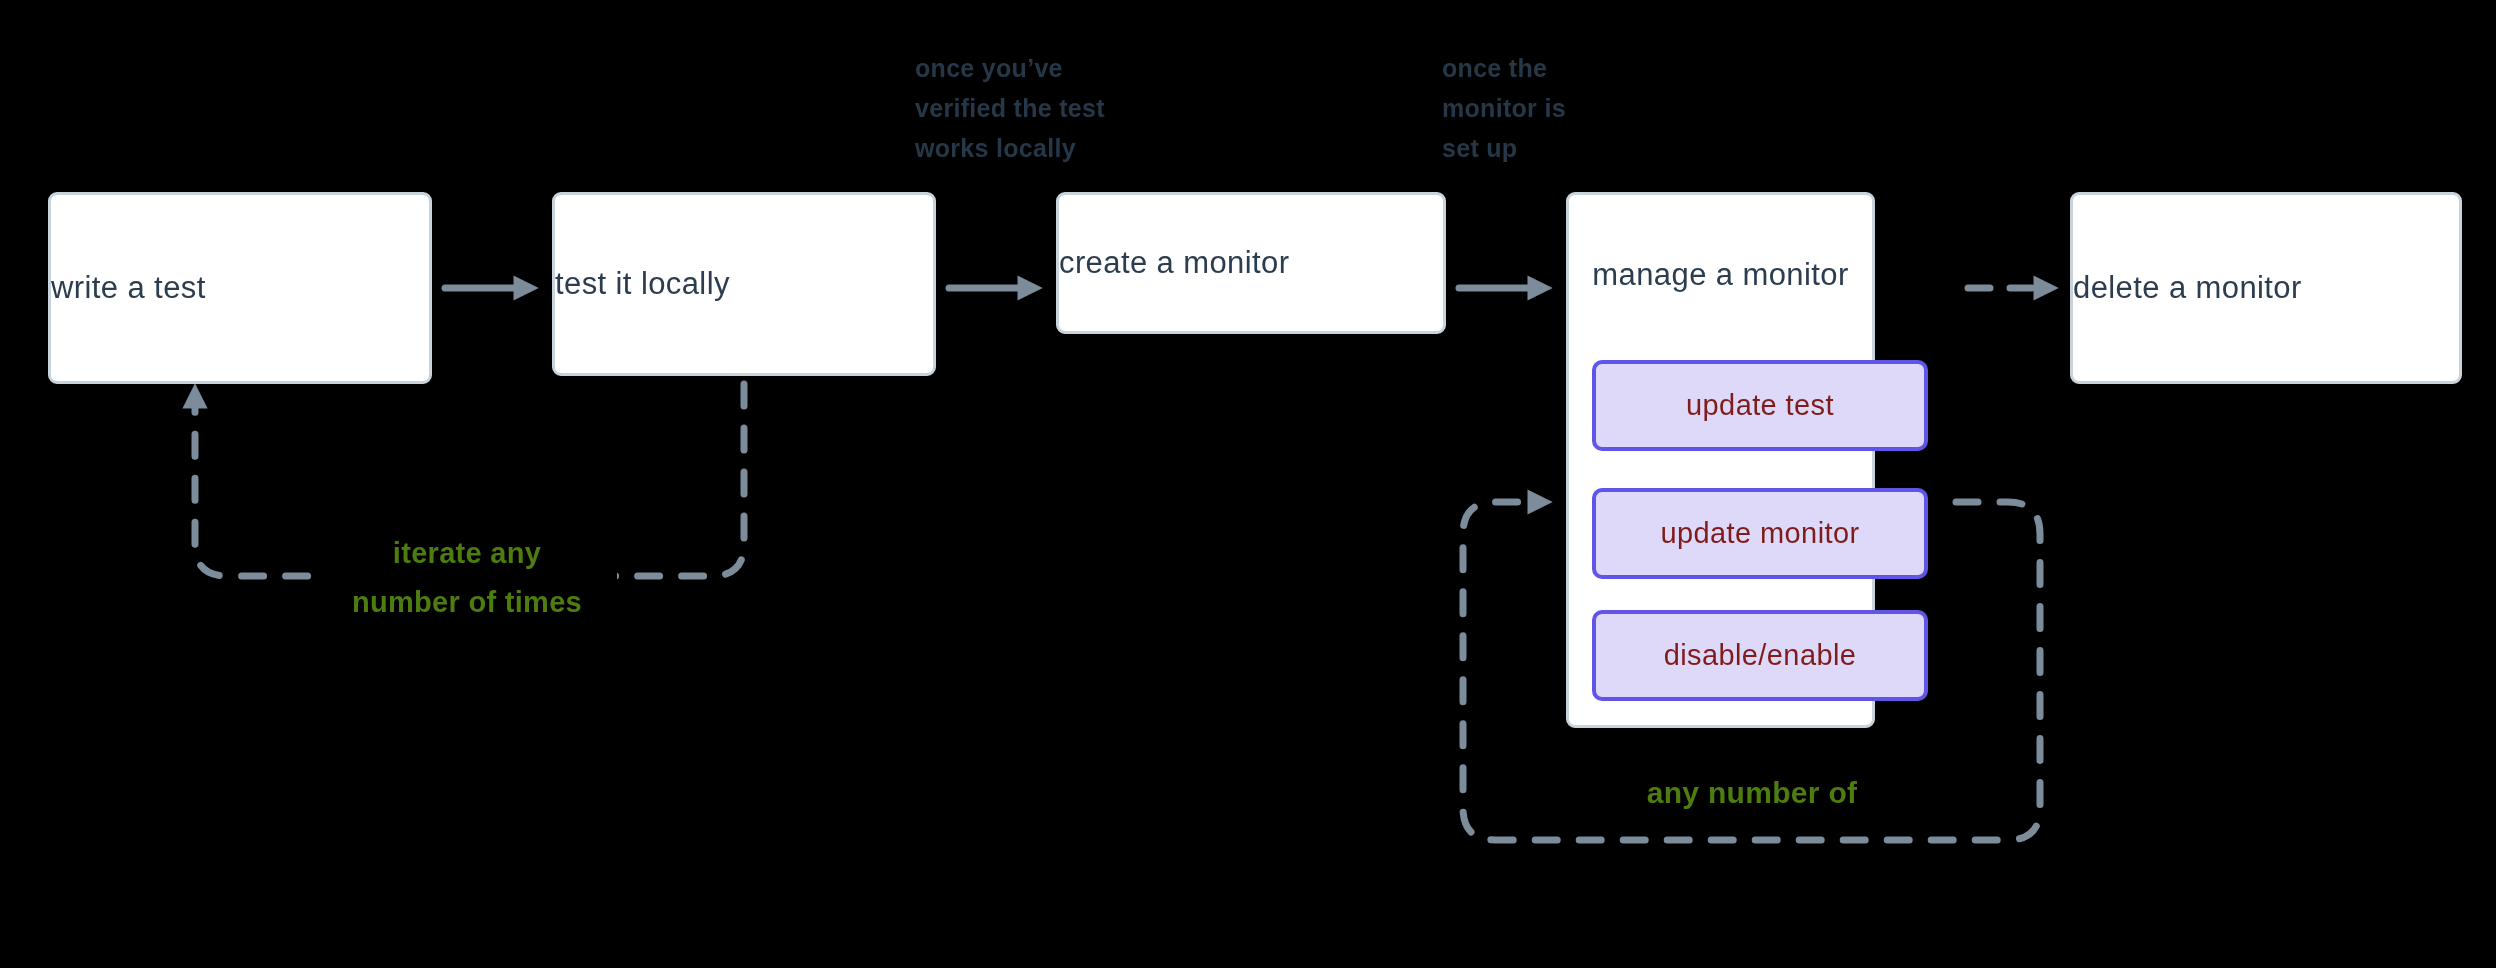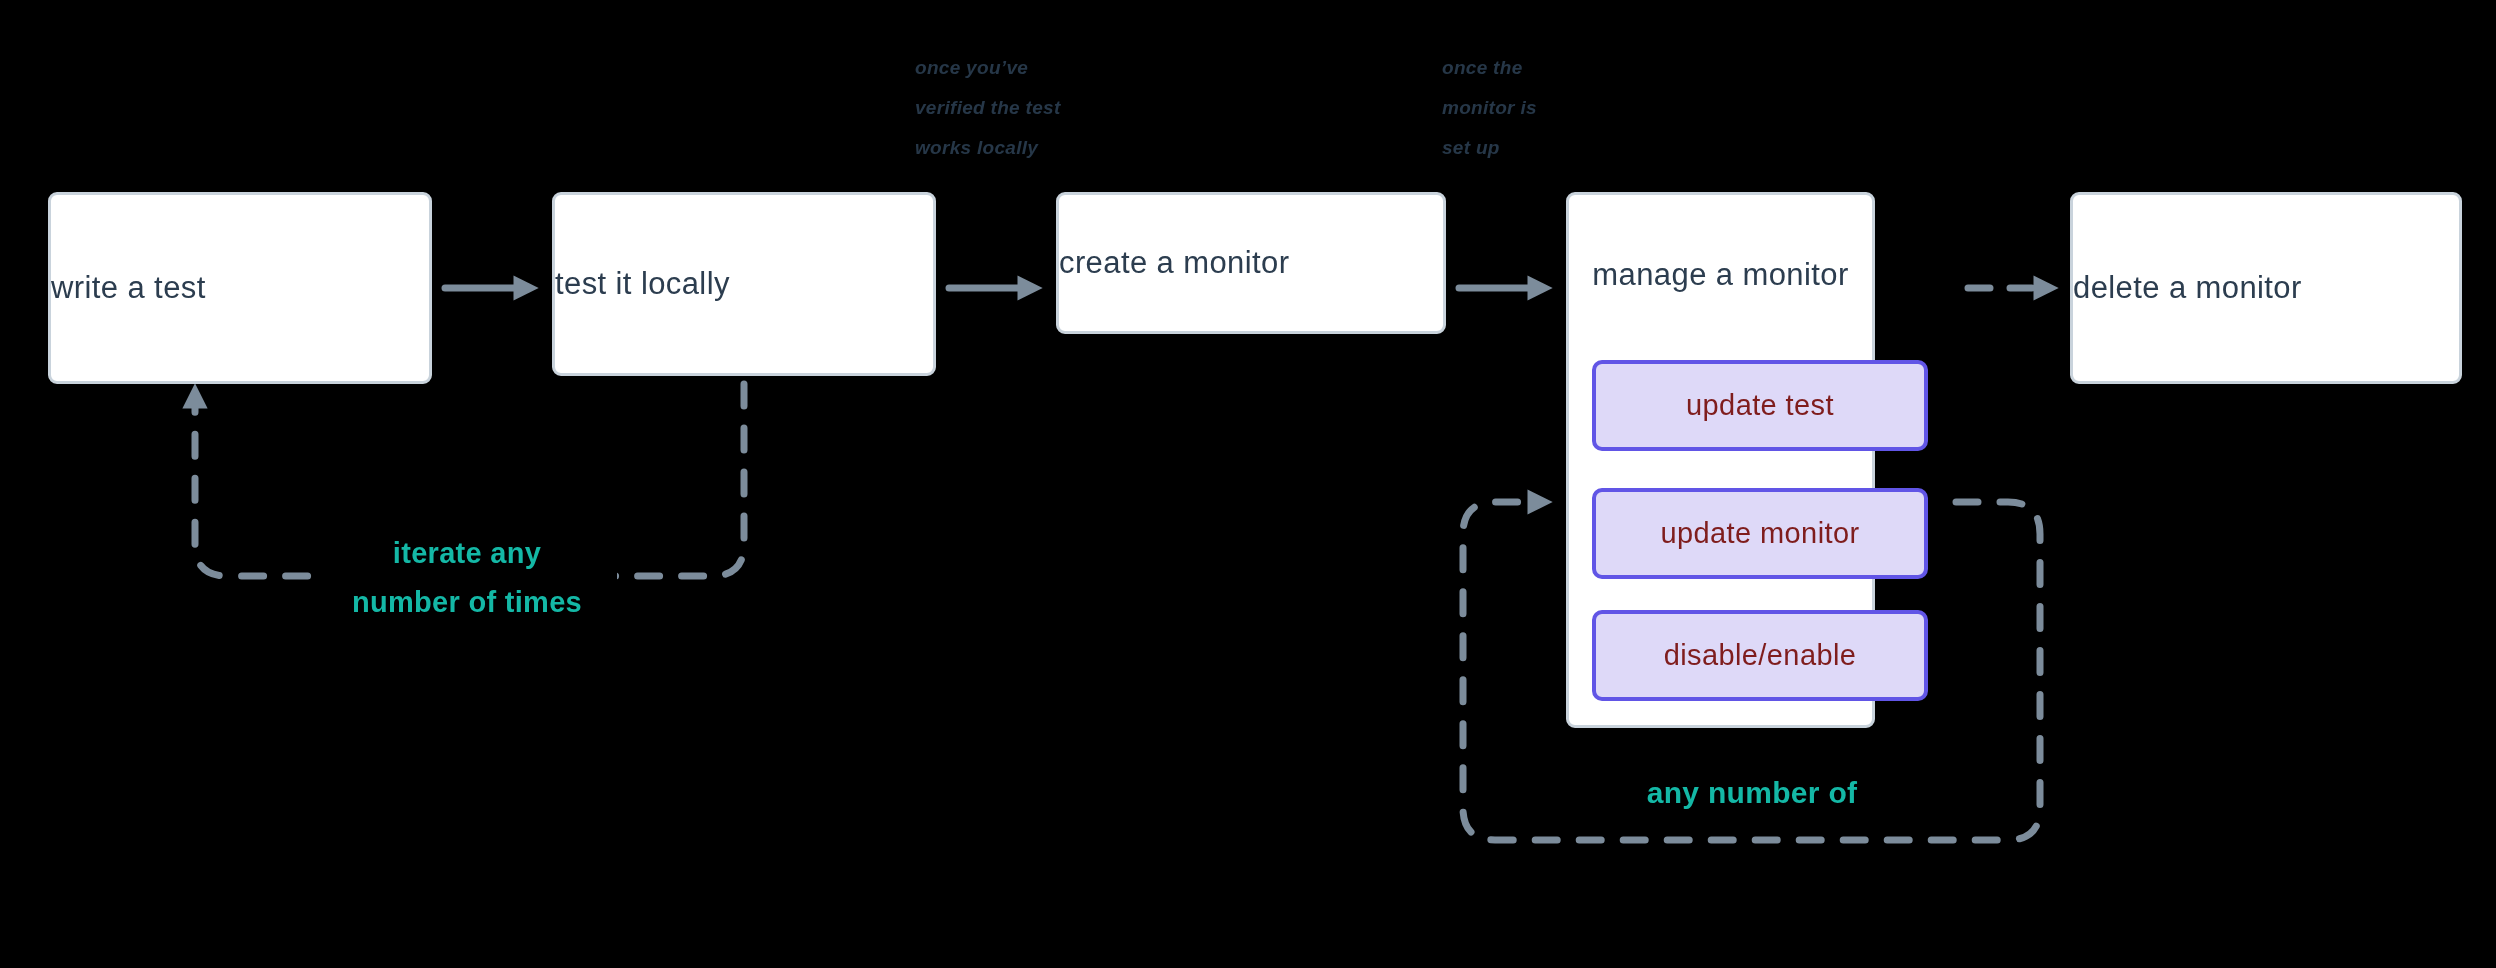--- a/index.html
+++ b/index.html
@@ -64,34 +64,33 @@
     letter-spacing: 0.4px;
   }
   #sub-update-test    { top: 165px; }
   #sub-update-monitor { top: 293px; }
   #sub-disable-enable { top: 415px; }
 
   .annotation {
     position: absolute;
     top: 48px;
     color: #263748;
-    font-size: 19px;
-    font-style: italic;
+    font-size: 25px;
     font-weight: bold;
     line-height: 40px;
     letter-spacing: 0.3px;
   }
   #annotation-verified { left: 915px; }
   #annotation-setup    { left: 1442px; }
   .annotation span { display: block; }
 
   .loop-label {
     position: absolute;
     background: #000000;
-    color: #14b8a6;
+    color: #4d7c0f;
     font-weight: bold;
     text-align: center;
     letter-spacing: 0.3px;
   }
   #loop-label-iterate {
     left: 317px; top: 529px; width: 300px;
     font-size: 29px; line-height: 49px;
   }
   #loop-label-make-changes {
     left: 1602px; top: 770px; width: 300px;

